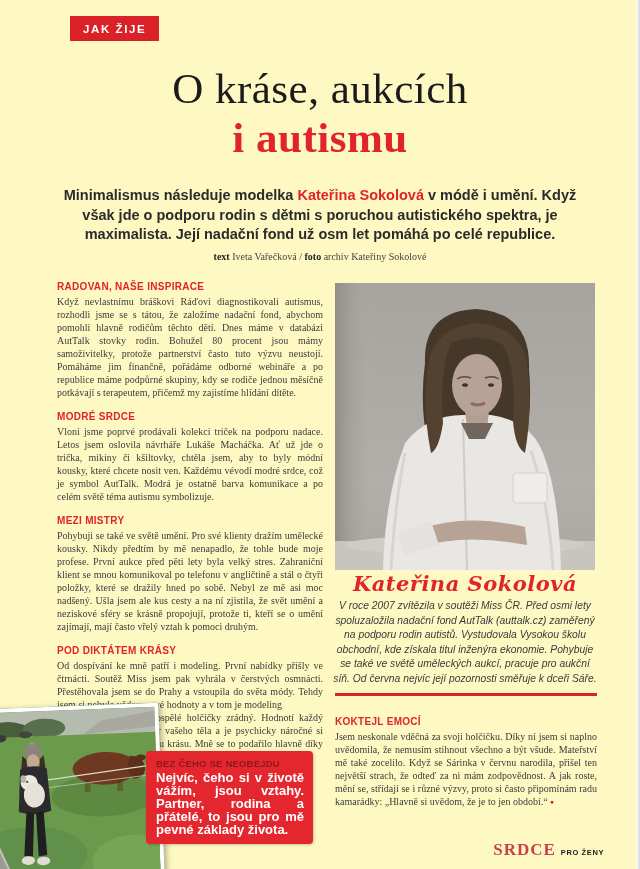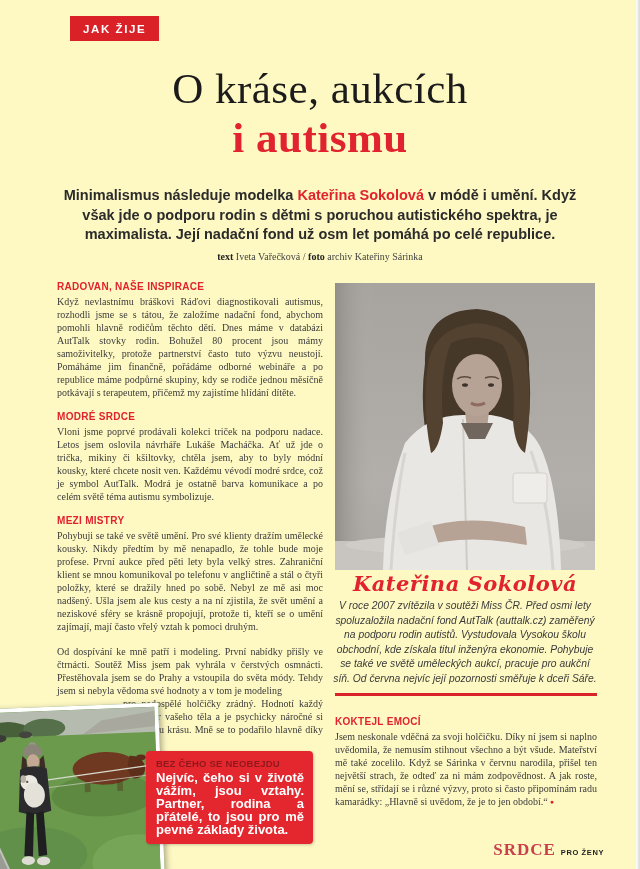--- a/index.html
+++ b/index.html
@@ -120,37 +120,38 @@
     <div class="title-line2">i autismu</div>
   </div>
 
   <div class="intro"><span>Minimalismus následuje modelka </span><span class="name">Kateřina Sokolová</span><span> v módě i umění. Když však jde o podporu rodin s dětmi s poruchou autistického spektra, je maximalista. Její nadační fond už osm let pomáhá po celé republice.</span></div>
 
   <div class="byline">
     <b>text</b>
     <span>Iveta Vařečková</span>
     <span>/</span>
     <b>foto</b>
-    <span>archiv Kateřiny Sárinka</span>
+    <span>archiv Kateřiny Sokolové</span>
   </div>
 
   <div class="left-col">
     <div class="section">
       <div class="sec-heading">RADOVAN, NAŠE INSPIRACE</div>
       <div class="sec-body">Když nevlastnímu bráškovi Ráďovi diagnostikovali autismus, rozhodli jsme se s tátou, že založíme nadační fond, abychom pomohli hlavně rodičům těchto dětí. Dnes máme v databázi AutTalk stovky rodin. Bohužel 80 procent jsou mámy samoživitelky, protože partnerství často tuto výzvu neustojí. Pomáháme jim finančně, pořádáme odborné webináře a po republice máme podpůrné skupiny, kdy se rodiče jednou měsíčně potkávají s terapeutem, přičemž my zajistíme hlídání dítěte.</div>
     </div>
     <div class="section">
       <div class="sec-heading">MODRÉ SRDCE</div>
       <div class="sec-body">Vloni jsme poprvé prodávali kolekci triček na podporu nadace. Letos jsem oslovila návrháře Lukáše Macháčka. Ať už jde o trička, mikiny či kšiltovky, chtěla jsem, aby to byly módní kousky, které chcete nosit ven. Každému vévodí modré srdce, což je symbol AutTalk. Modrá je ostatně barva komunikace a po celém světě téma autismu symbolizuje.</div>
     </div>
     <div class="section">
       <div class="sec-heading">MEZI MISTRY</div>
       <div class="sec-body">Pohybuji se také ve světě umění. Pro své klienty dražím umělecké kousky. Nikdy předtím by mě nenapadlo, že tohle bude moje profese. První aukce před pěti lety byla velký stres. Zahraniční klient se mnou komunikoval po telefonu v angličtině a stál o čtyři položky, které se dražily hned po sobě. Nebyl ze mě asi moc nadšený. Ušla jsem ale kus cesty a na ní zjistila, že svět umění a neziskové sféry se krásně propojují, protože ti, kteří se o umění zajímají, mají často vřelý vztah k pomoci druhým.</div>
     </div>
     <div class="section">
+      <div class="sec-heading">POD DIKTÁTEM KRÁSY</div>
       <div class="sec-body">Od dospívání ke mně patří i modeling. První nabídky přišly ve čtrnácti. Soutěž Miss jsem pak vyhrála v čerstvých osmnácti. Přestěhovala jsem se do Prahy a vstoupila do světa módy. Tehdy jsem si nebyla vědoma své hodnoty a v tom je modeling</div>
       <div class="sec-body-indent">pro nedospělé holčičky zrádný. Hodnotí každý centimetr vašeho těla a je psychicky náročné si ustát svou krásu. Mně se to podařilo hlavně díky rodičům.</div>
     </div>
   </div>
 
   <div class="portrait">
     <svg viewBox="0 0 260 287" preserveAspectRatio="none">
       <defs>
         <linearGradient id="wall" x1="0" y1="0" x2="0" y2="1">
           <stop offset="0" stop-color="#a7a4a0"></stop>

